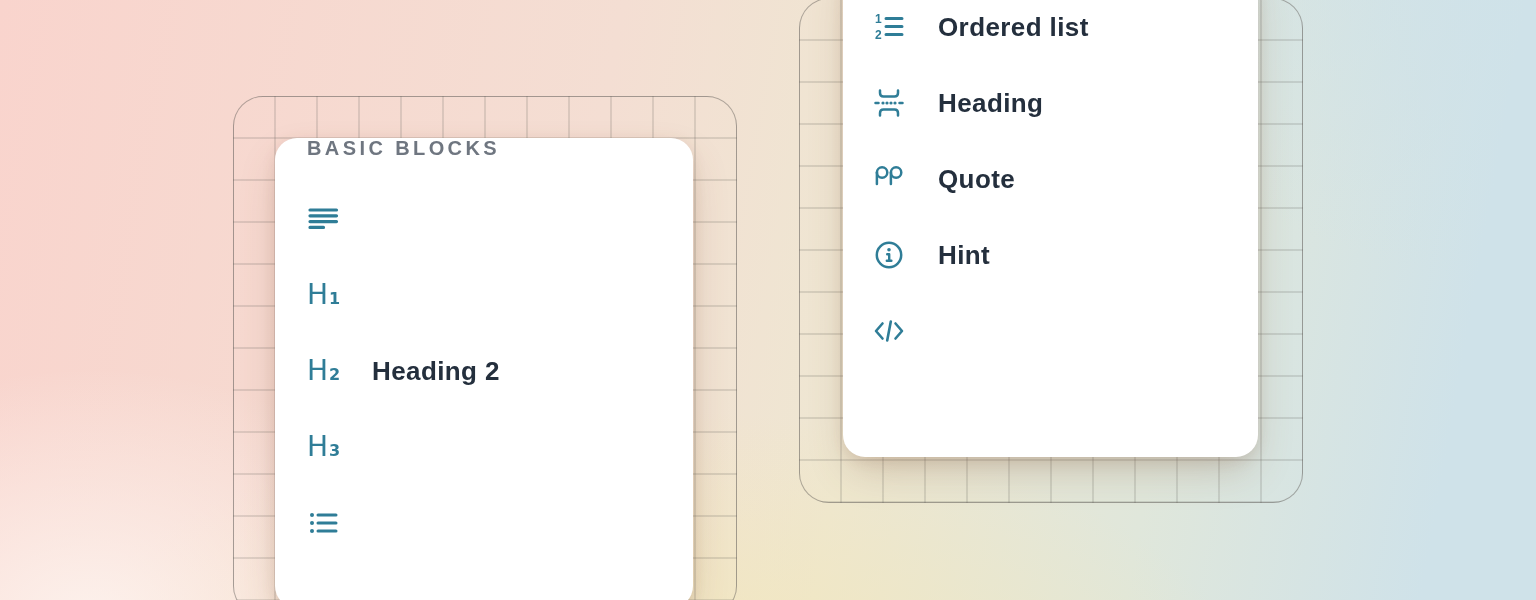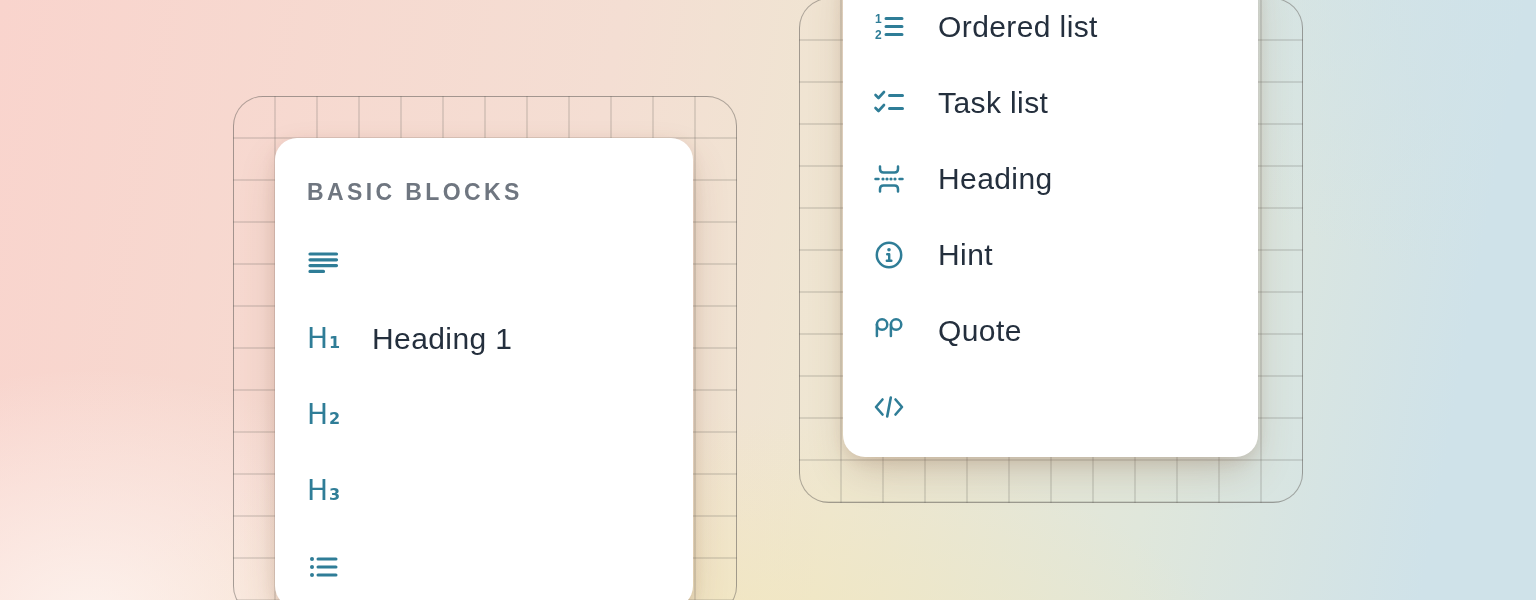--- a/index.html
+++ b/index.html
@@ -29,28 +29,28 @@
   }
   .grid-panel-left{left:233px;top:96px;width:504px;height:520px;}
   .grid-panel-right{left:799px;top:-2px;width:504px;height:505px;}
   .menu-card{
     position:absolute;background:var(--card_bg);border-radius:22px;
     box-shadow:0 18px 42px -8px rgba(130,85,60,0.30), 0 4px 14px rgba(130,85,60,0.12);
   }
   .menu-card-left{left:275px;top:138px;width:418px;height:470px;padding-left:32px;}
   .menu-card-right{left:843px;top:-49px;width:415px;height:506px;padding-left:30px;padding-top:38px;}
   .section-label{
-    margin-top:44px;line-height:20px;font-size:23px;font-weight:700;
+    line-height:20px;font-size:20px;font-weight:700;
     letter-spacing:3.4px;color:var(--section);
   }
   .menu-card-left .menu-list{margin-top:23px;}
   .menu-item{height:76px;display:flex;align-items:center;cursor:pointer;}
   .item-icon{width:34px;display:flex;align-items:center;justify-content:flex-start;color:var(--teal);flex:none;}
   .item-icon svg{display:block;}
-  .item-label{margin-left:31px;font-size:30px;font-weight:400;letter-spacing:0.4px;color:var(--label);white-space:nowrap;}
+  .item-label{margin-left:31px;font-size:26px;font-weight:700;letter-spacing:0.4px;color:var(--label);white-space:nowrap;}
   .h-icon{align-items:baseline;}
   .h-letter{font-family:"DejaVu Sans",sans-serif;font-size:28px;font-weight:400;line-height:1;color:var(--teal);}
   .h-sub{font-family:"DejaVu Sans",sans-serif;font-size:16px;font-weight:700;line-height:1;color:var(--teal);margin-left:1px;}
   svg .stroke{fill:none;stroke:var(--teal);stroke-linecap:round;stroke-linejoin:round;}
   svg .fill{fill:var(--teal);stroke:none;}
   svg text{fill:var(--teal);font-family:"Liberation Sans",sans-serif;font-weight:700;font-size:12px;}
 </style>
 </head>
 <body>
 
@@ -69,28 +69,28 @@
             <path class="stroke" stroke-width="3.2" d="M3 7 H29.5 M3 12.8 H29.5 M3 18.6 H29.5 M3 24.4 H16.5"></path>
           </svg>
         </span>
       </div>
 
       <div class="menu-item">
         <span class="item-icon h-icon">
           <span class="h-letter">H</span>
             <span class="h-sub">1</span>
         </span>
-        <span class="item-label">Heading 1</span>
       </div>
 
       <div class="menu-item">
         <span class="item-icon h-icon">
           <span class="h-letter">H</span>
             <span class="h-sub">2</span>
         </span>
+        <span class="item-label">Heading 2</span>
       </div>
 
       <div class="menu-item">
         <span class="item-icon h-icon">
           <span class="h-letter">H</span>
             <span class="h-sub">3</span>
         </span>
       </div>
 
       <div class="menu-item">
@@ -114,67 +114,57 @@
         <span class="item-icon">
           <svg width="32" height="32" viewBox="0 0 32 32">
             <text x="2" y="12">1</text>
             <text x="2" y="28">2</text>
             <path class="stroke" stroke-width="3" d="M13 7.5 H29 M13 15.5 H29 M13 23.5 H29"></path>
           </svg>
         </span>
         <span class="item-label">Ordered list</span>
       </div>
 
-      <div class="menu-item">
-        <span class="item-icon">
-          <svg width="32" height="32" viewBox="0 0 32 32">
-            <path class="stroke" stroke-width="2.6" d="M2.5 8 L5.5 11 L11 5"></path>
-            <path class="stroke" stroke-width="2.6" d="M2.5 21 L5.5 24 L11 18"></path>
-            <path class="stroke" stroke-width="3" d="M16.5 8.5 H29.5 M16.5 21.5 H29.5"></path>
-          </svg>
-        </span>
-        <span class="item-label">Task list</span>
-      </div>
 
       <div class="menu-item">
         <span class="item-icon">
           <svg width="32" height="32" viewBox="0 0 32 32">
             <path class="stroke" stroke-width="2.5" d="M7 3.5 V6 Q7 9.5 10.5 9.5 H21.5 Q25 9.5 25 6 V3.5"></path>
             <path class="stroke" stroke-width="2.5" d="M7 28.5 V26 Q7 22.5 10.5 22.5 H21.5 Q25 22.5 25 26 V28.5"></path>
             <path class="stroke" stroke-width="2.5" d="M2.5 16 H5.5 M26.5 16 H29.5"></path>
             <circle class="fill" cx="10" cy="16" r="1.6"></circle>
             <circle class="fill" cx="14" cy="16" r="1.6"></circle>
             <circle class="fill" cx="18" cy="16" r="1.6"></circle>
             <circle class="fill" cx="22" cy="16" r="1.6"></circle>
           </svg>
         </span>
         <span class="item-label">Heading</span>
       </div>
 
       <div class="menu-item">
         <span class="item-icon">
           <svg width="32" height="32" viewBox="0 0 32 32">
-            <circle class="stroke" stroke-width="2.5" cx="16" cy="16" r="12.2"></circle>
-            <circle class="fill" cx="16" cy="10.8" r="1.8"></circle>
-            <path class="stroke" stroke-width="2.4" d="M14.2 15.2 H16.2 V21.8 M13.8 21.8 H18.4"></path>
-          </svg>
-        </span>
-        <span class="item-label">Hint</span>
-      </div>
-
-      <div class="menu-item">
-        <span class="item-icon">
-          <svg width="32" height="32" viewBox="0 0 32 32">
             <circle class="stroke" stroke-width="2.5" cx="9.1" cy="9.5" r="5.2"></circle>
             <path class="stroke" stroke-width="2.5" d="M3.9 9.5 V21"></path>
             <circle class="stroke" stroke-width="2.5" cx="23.1" cy="9.5" r="5.2"></circle>
             <path class="stroke" stroke-width="2.5" d="M17.9 9.5 V21"></path>
           </svg>
         </span>
         <span class="item-label">Quote</span>
+      </div>
+
+      <div class="menu-item">
+        <span class="item-icon">
+          <svg width="32" height="32" viewBox="0 0 32 32">
+            <circle class="stroke" stroke-width="2.5" cx="16" cy="16" r="12.2"></circle>
+            <circle class="fill" cx="16" cy="10.8" r="1.8"></circle>
+            <path class="stroke" stroke-width="2.4" d="M14.2 15.2 H16.2 V21.8 M13.8 21.8 H18.4"></path>
+          </svg>
+        </span>
+        <span class="item-label">Hint</span>
       </div>
 
       <div class="menu-item">
         <span class="item-icon">
           <svg width="32" height="32" viewBox="0 0 32 32">
             <path class="stroke" stroke-width="2.6" d="M9.5 8.5 L3 16 L9.5 23.5"></path>
             <path class="stroke" stroke-width="2.6" d="M22.5 8.5 L29 16 L22.5 23.5"></path>
             <path class="stroke" stroke-width="2.6" d="M17.8 6.5 L14.2 25.5"></path>
           </svg>
         </span>

